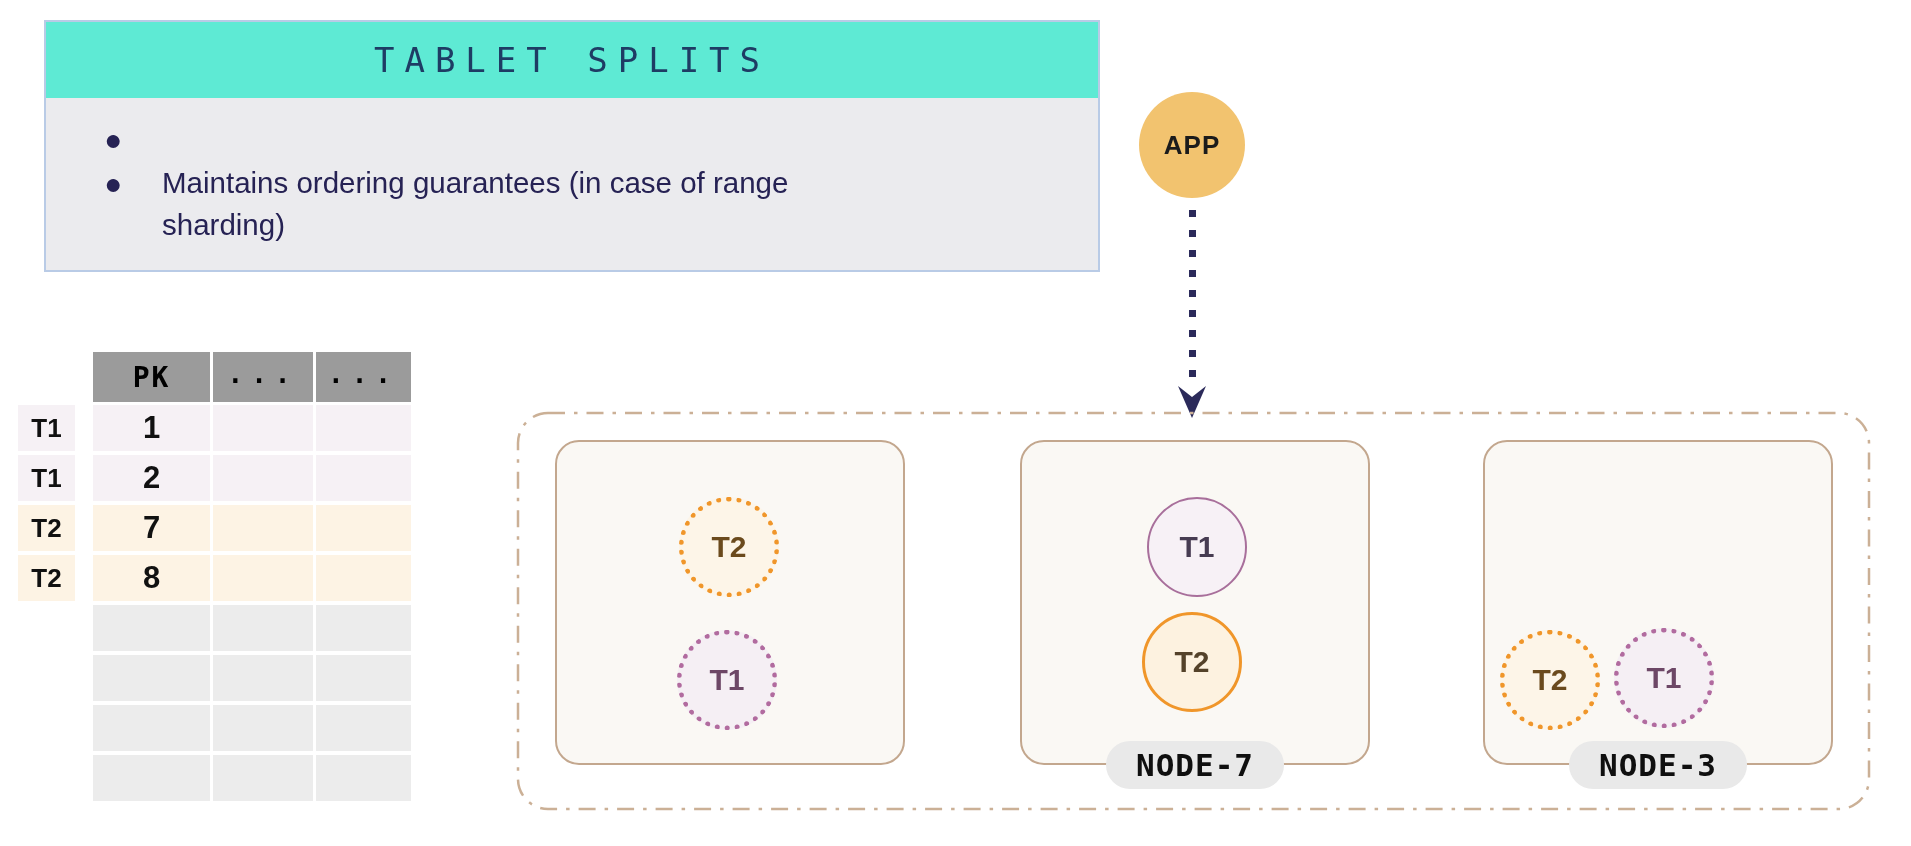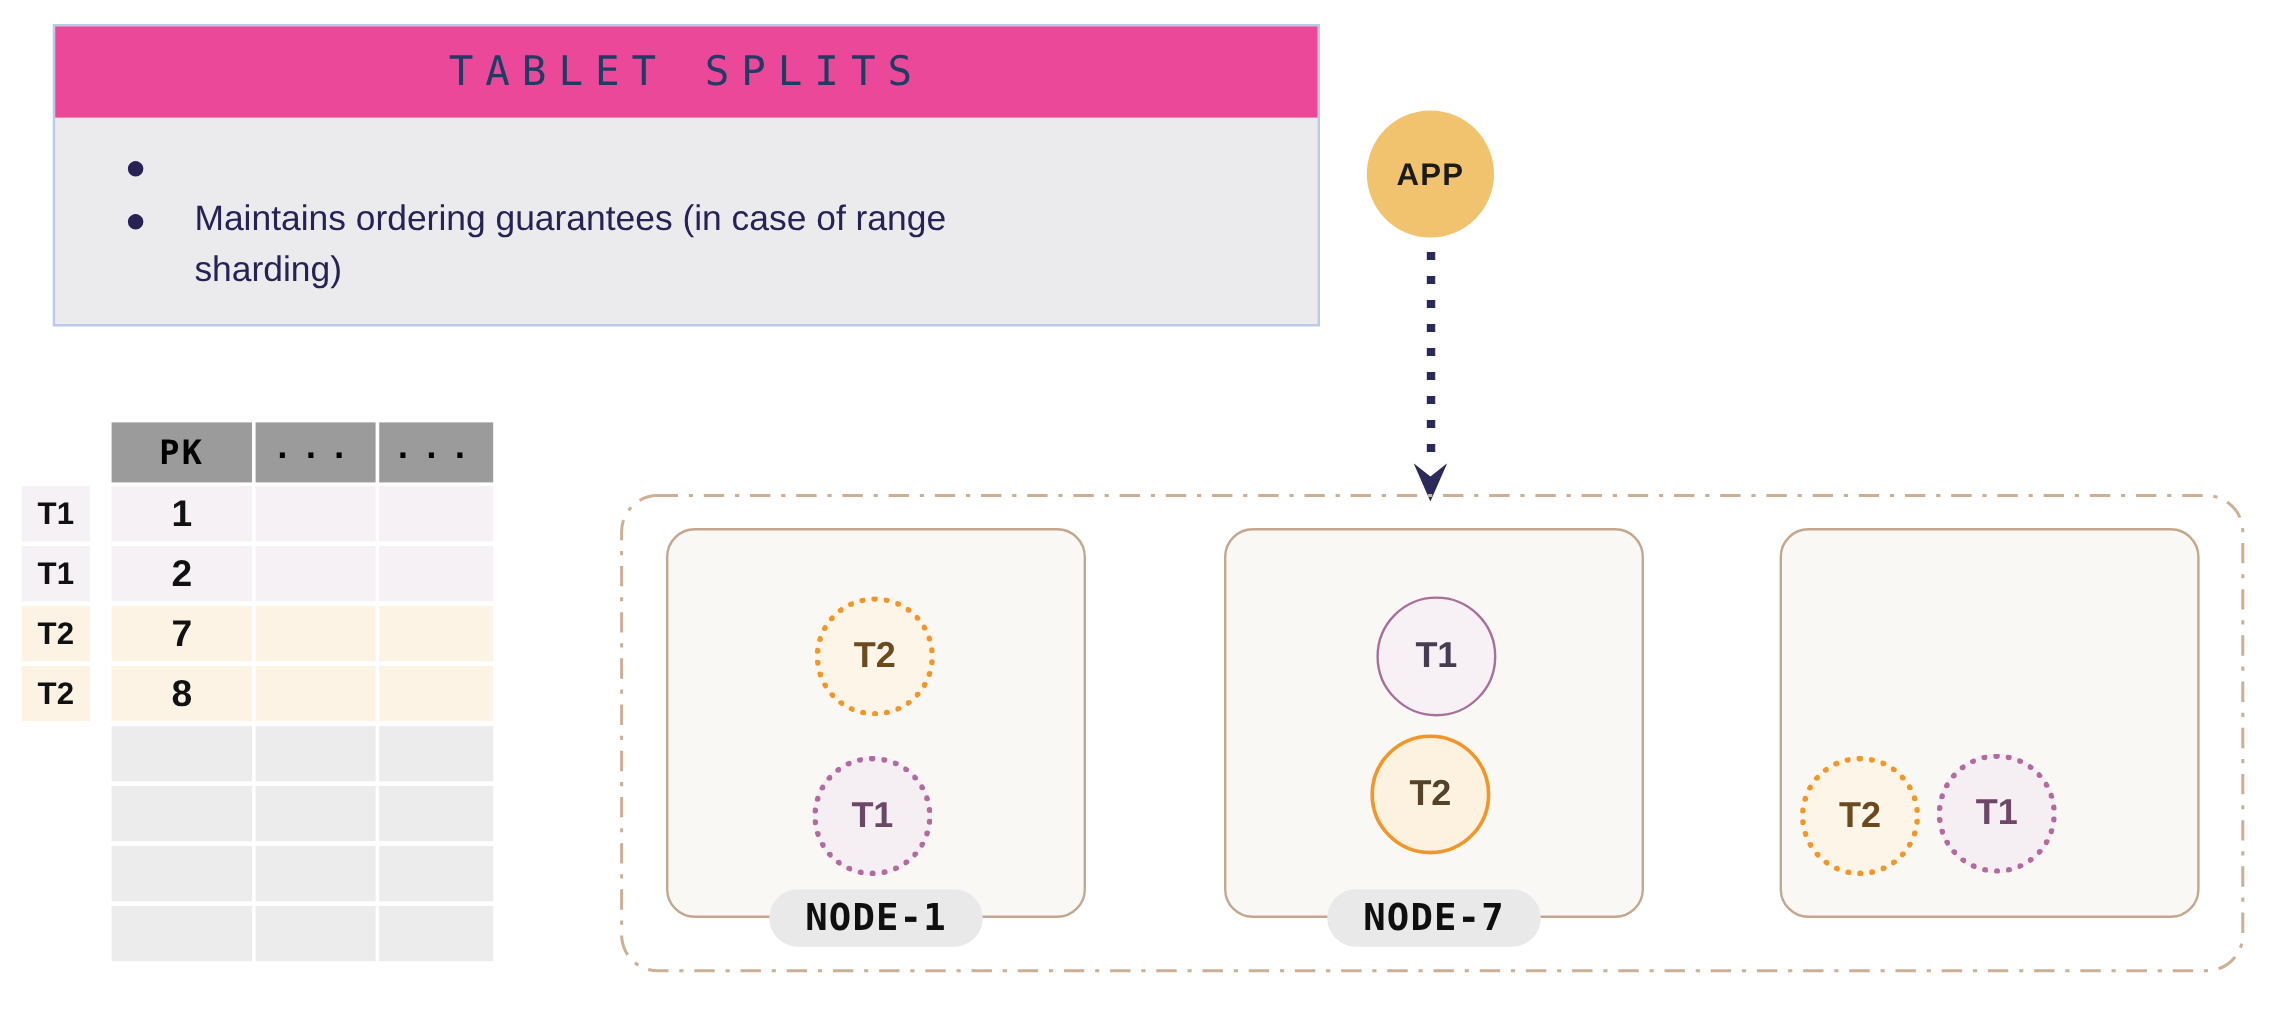--- a/index.html
+++ b/index.html
@@ -7,21 +7,21 @@
     position:relative;width:1911px;height:846px;background:#ffffff;
     font-family:"Liberation Sans",sans-serif;overflow:hidden;
   }
 
   
   .info-box{
     position:absolute;left:44px;top:20px;width:1056px;height:252px;
     border:2px solid #b9cbe6;background:#ebebee;box-sizing:border-box;
   }
   .info-box-header{
-    height:76px;background:#ec4899;display:flex;align-items:center;justify-content:center;
+    height:76px;background:#5eead4;display:flex;align-items:center;justify-content:center;
   }
   .info-title{
     font-family:"DejaVu Sans Mono","Liberation Mono",monospace;
     font-size:34px;letter-spacing:10px;color:#1e3c64;font-weight:500;white-space:nowrap;
   }
   .info-box-body{padding:20px 30px 20px 46px;}
   .bullet-item{display:flex;align-items:flex-start;color:#262254;}
   .bullet-dot{font-size:30px;line-height:1.45;width:58px;flex:none;text-align:left;padding-left:12px;}
   .bullet-text{font-size:29.5px;line-height:1.45;max-width:745px;}
 
@@ -125,40 +125,40 @@
     <rect x="2" y="2" width="1351" height="396" rx="30" fill="none" stroke="#cbb096" stroke-width="2.5" stroke-dasharray="17 9 3.5 9"></rect>
   </svg>
 
   <div class="node node-1">
     <div class="tablet tablet-a dotted-orange">
       <span>T2</span>
     </div>
     <div class="tablet tablet-b dotted-purple">
       <span>T1</span>
     </div>
-    <div class="node-pill">NODE-1</div>
   </div>
 
   <div class="node node-2">
     <div class="tablet tablet-a solid-purple">
       <span>T1</span>
     </div>
     <div class="tablet tablet-b solid-orange">
       <span>T2</span>
     </div>
     <div class="node-pill">NODE-7</div>
   </div>
 
   <div class="node node-3">
     <div class="tablet tablet-a dotted-orange">
       <span>T2</span>
     </div>
     <div class="tablet tablet-b dotted-purple">
       <span>T1</span>
     </div>
+    <div class="node-pill">NODE-3</div>
   </div>
 
   <div class="pk-table">
     <div class="pk-labels">
         <div class="pk-label bg-t1">T1</div>
         <div class="pk-label bg-t1">T1</div>
         <div class="pk-label bg-t2">T2</div>
         <div class="pk-label bg-t2">T2</div>
       </div>
     <div class="pk-grid">

